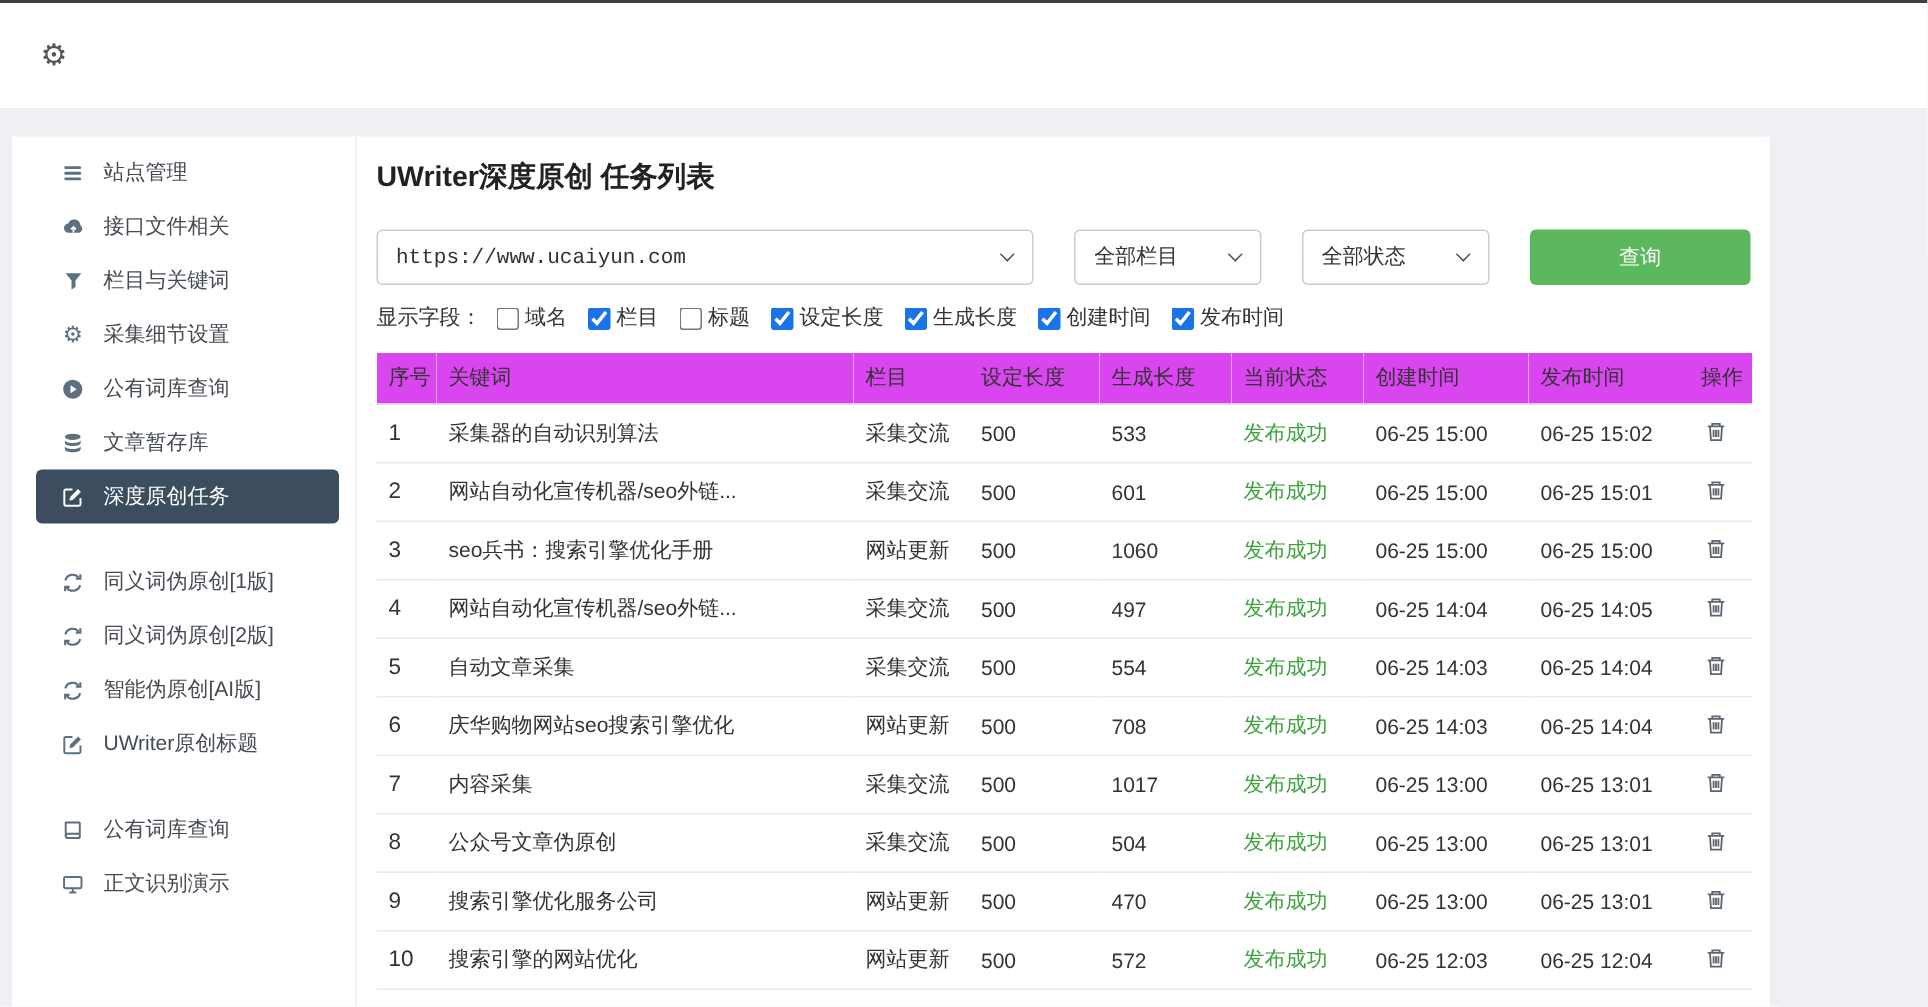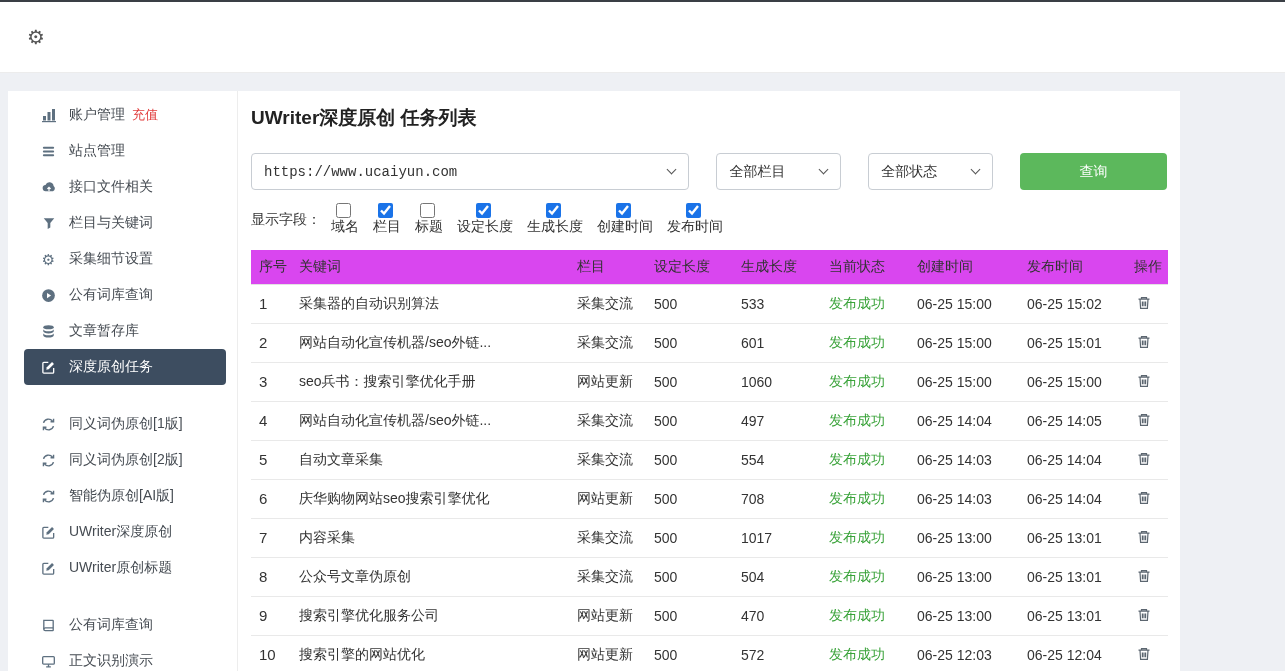--- a/index.html
+++ b/index.html
@@ -39,21 +39,21 @@
                       border-radius:4px;background:#fff;font-size:14px;color:#333;padding:0 30px 0 12px;cursor:pointer;font-family:Liberation Mono, monospace;}
   .select-wrap .chev{position:absolute;right:14px;top:13px;width:7px;height:7px;
                      border-right:1.6px solid #555;border-bottom:1.6px solid #555;transform:rotate(45deg);pointer-events:none;}
   .btn-search{width:151px;height:37px;background:var(--green,#5cb85c);color:#fff;border:none;border-radius:4px;
               font-size:14px;cursor:pointer;}
 
   
   .fields-row{display:flex;align-items:center;margin-top:13px;font-size:14px;color:#333;}
   .fields-row>span[data-name="display-fields-label"]{margin-right:10px;}
   .field-group{display:flex;align-items:center;}
-  .field{display:flex;align-items:center;margin-right:14px;cursor:pointer;flex-direction:column;}
+  .field{display:flex;align-items:center;margin-right:14px;cursor:pointer;}
   .field input{width:15px;height:15px;margin-right:4px;accent-color:var(--check-blue,#1a73e8);cursor:pointer;}
 
   
   table{width:100%;border-collapse:collapse;table-layout:fixed;margin-top:14px;font-size:14px;}
   thead th{background:#d946ef;height:34px;text-align:left;font-weight:400;color:#333;padding-left:8px;
            border-bottom:1px solid #e2e2e2;white-space:nowrap;overflow:hidden;}
   tbody td{height:39px;border-bottom:1px solid #e9e9e9;padding-left:8px;color:#333;white-space:nowrap;
            overflow:hidden;text-overflow:ellipsis;}
   td.c-no{font-size:15px;}
   td.c-status{color:var(--status-green,#3aa33a);}
@@ -63,32 +63,20 @@
 <body>
 
 <header class="topbar" data-name="app-header">
   <span class="gear" data-name="gear-icon">⚙</span>
 </header>
 
 <div class="wrapper" data-name="page-body">
   <aside class="sidebar" data-name="sidebar">
     <nav data-name="sidebar-menu">
         <div class="side-item" data-name="sidebar-item">
-          <span class="icon" data-name="bar-chart-icon">
-            <svg viewBox="0 0 16 16" width="16" height="16" fill="currentColor">
-              <rect x="2" y="9" width="3" height="4.5"></rect>
-              <rect x="6.5" y="5" width="3" height="8.5"></rect>
-              <rect x="11" y="2" width="3" height="11.5"></rect>
-              <rect x="1" y="14" width="14" height="1.2"></rect>
-            </svg>
-          </span>
-          <span data-name="sidebar-item-label">账户管理</span>
-          <span class="badge" data-name="recharge-link">充值</span>
-        </div>
-        <div class="side-item" data-name="sidebar-item">
           <span class="icon" data-name="list-icon">
             <svg viewBox="0 0 16 16" width="15" height="15" fill="currentColor">
               <rect x="2" y="3" width="12" height="2" rx="1"></rect>
               <rect x="2" y="7" width="12" height="2" rx="1"></rect>
               <rect x="2" y="11" width="12" height="2" rx="1"></rect>
             </svg>
           </span>
           <span data-name="sidebar-item-label">站点管理</span>
         </div>
         <div class="side-item" data-name="sidebar-item">
@@ -165,29 +153,20 @@
         <div class="side-item" data-name="sidebar-item">
           <span class="icon" data-name="refresh-icon">
             <svg viewBox="0 0 16 16" width="15" height="15" fill="none" stroke="currentColor" stroke-width="1.5">
               <path d="M2.7 6.3a5.5 5.5 0 0 1 9.6-1.9"></path>
               <path d="M13.4 1.9v3.2h-3.2"></path>
               <path d="M13.3 9.7a5.5 5.5 0 0 1-9.6 1.9"></path>
               <path d="M2.6 14.1v-3.2h3.2"></path>
             </svg>
           </span>
           <span data-name="sidebar-item-label">智能伪原创[AI版]</span>
-        </div>
-        <div class="side-item" data-name="sidebar-item">
-          <span class="icon" data-name="edit-icon">
-            <svg viewBox="0 0 16 16" width="15" height="15">
-              <path d="M13.5 8.5V13a1 1 0 0 1-1 1H3a1 1 0 0 1-1-1V3.5a1 1 0 0 1 1-1h4.8" fill="none" stroke="currentColor" stroke-width="1.4"></path>
-              <path d="M11.8 2.2l2 2L8.2 9.8l-2.6.6.6-2.6z" fill="currentColor"></path>
-            </svg>
-          </span>
-          <span data-name="sidebar-item-label">UWriter深度原创</span>
         </div>
         <div class="side-item" data-name="sidebar-item">
           <span class="icon" data-name="edit-icon">
             <svg viewBox="0 0 16 16" width="15" height="15">
               <path d="M13.5 8.5V13a1 1 0 0 1-1 1H3a1 1 0 0 1-1-1V3.5a1 1 0 0 1 1-1h4.8" fill="none" stroke="currentColor" stroke-width="1.4"></path>
               <path d="M11.8 2.2l2 2L8.2 9.8l-2.6.6.6-2.6z" fill="currentColor"></path>
             </svg>
           </span>
           <span data-name="sidebar-item-label">UWriter原创标题</span>
         </div>

